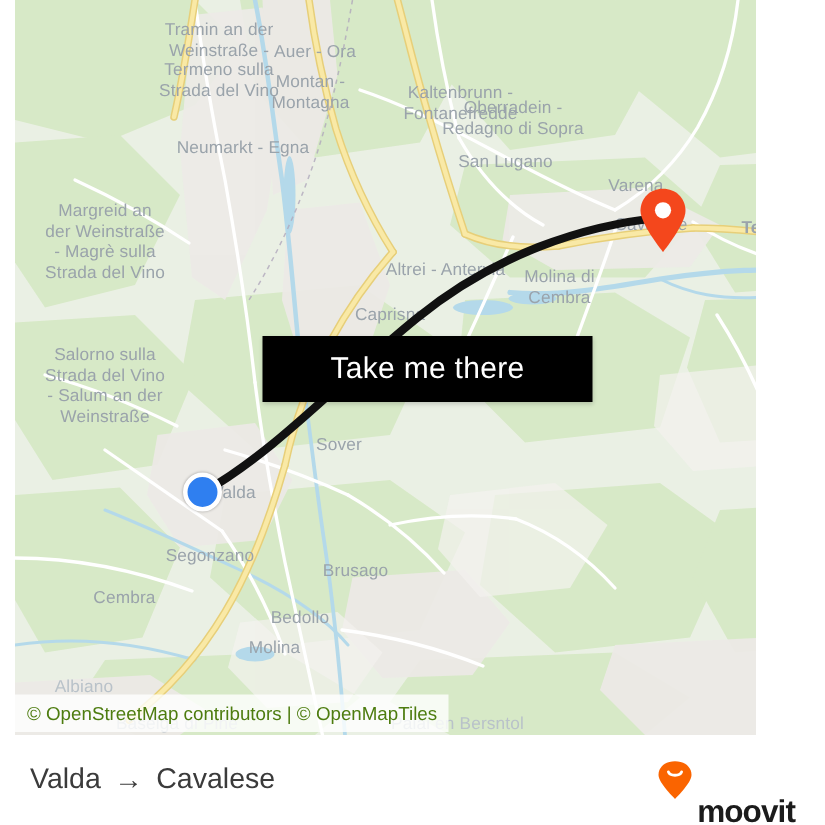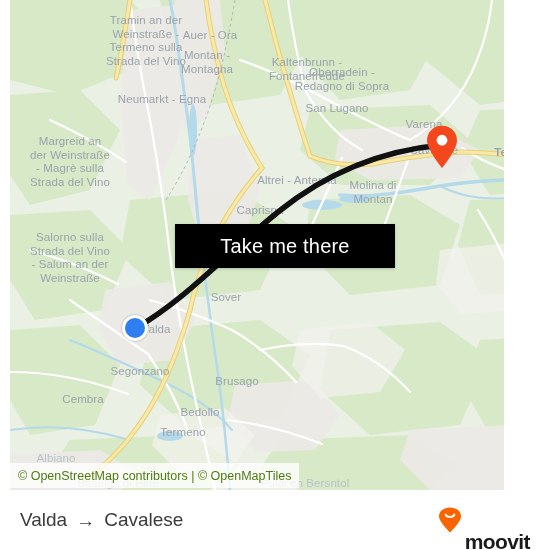--- a/index.html
+++ b/index.html
@@ -225,33 +225,33 @@
     <div class="lbl" style="left:414px;top:118px;">Varena</div>
     <div class="lbl" style="left:424px;top:144px;">Cavalese</div>
     <div class="lbl" style="left:503px;top:146px;font-weight:bold;">Tesero</div>
     <div class="lbl" style="left:543px;top:158px;">Zia</div>
     <div class="lbl" style="left:60px;top:135px;">Margreid an
 der Weinstraße
 - Magrè sulla
 Strada del Vino</div>
     <div class="lbl" style="left:287px;top:174px;">Altrei - Antervia</div>
     <div class="lbl" style="left:363px;top:179px;">Molina di
-Montan</div>
+Cembra</div>
     <div class="lbl" style="left:250px;top:204px;">Caprisna</div>
     <div class="lbl" style="left:60px;top:231px;">Salorno sulla
 Strada del Vino
 - Salum an der
 Weinstraße</div>
     <div class="lbl" style="left:216px;top:291px;">Sover</div>
     <div class="lbl" style="left:146px;top:323px;">Valda</div>
     <div class="lbl" style="left:130px;top:365px;">Segonzano</div>
     <div class="lbl" style="left:227px;top:375px;">Brusago</div>
     <div class="lbl" style="left:73px;top:393px;">Cembra</div>
     <div class="lbl" style="left:190px;top:406px;">Bedollo</div>
-    <div class="lbl" style="left:173px;top:426px;">Termeno</div>
+    <div class="lbl" style="left:173px;top:426px;">Molina</div>
     <div class="lbl faint" style="left:34px;top:452px;margin-left:12px;">Albiano</div>
     <div class="lbl faint" style="left:108px;top:477px;">Baselga di Pine</div>
     <div class="lbl faint" style="left:295px;top:477px;">Palai en Bersntol</div>
 
     <svg class="overlay" viewBox="0 0 550 490" xmlns="http://www.w3.org/2000/svg">
       <path d="M126,328 C175,300 215,255 268,212 C320,170 378,150 432,145" fill="none" stroke="#111111" stroke-width="5.5" stroke-linecap="round"></path>
     </svg>
 
     <div class="origin-marker" style="left:112px;top:315px;"></div>
 

